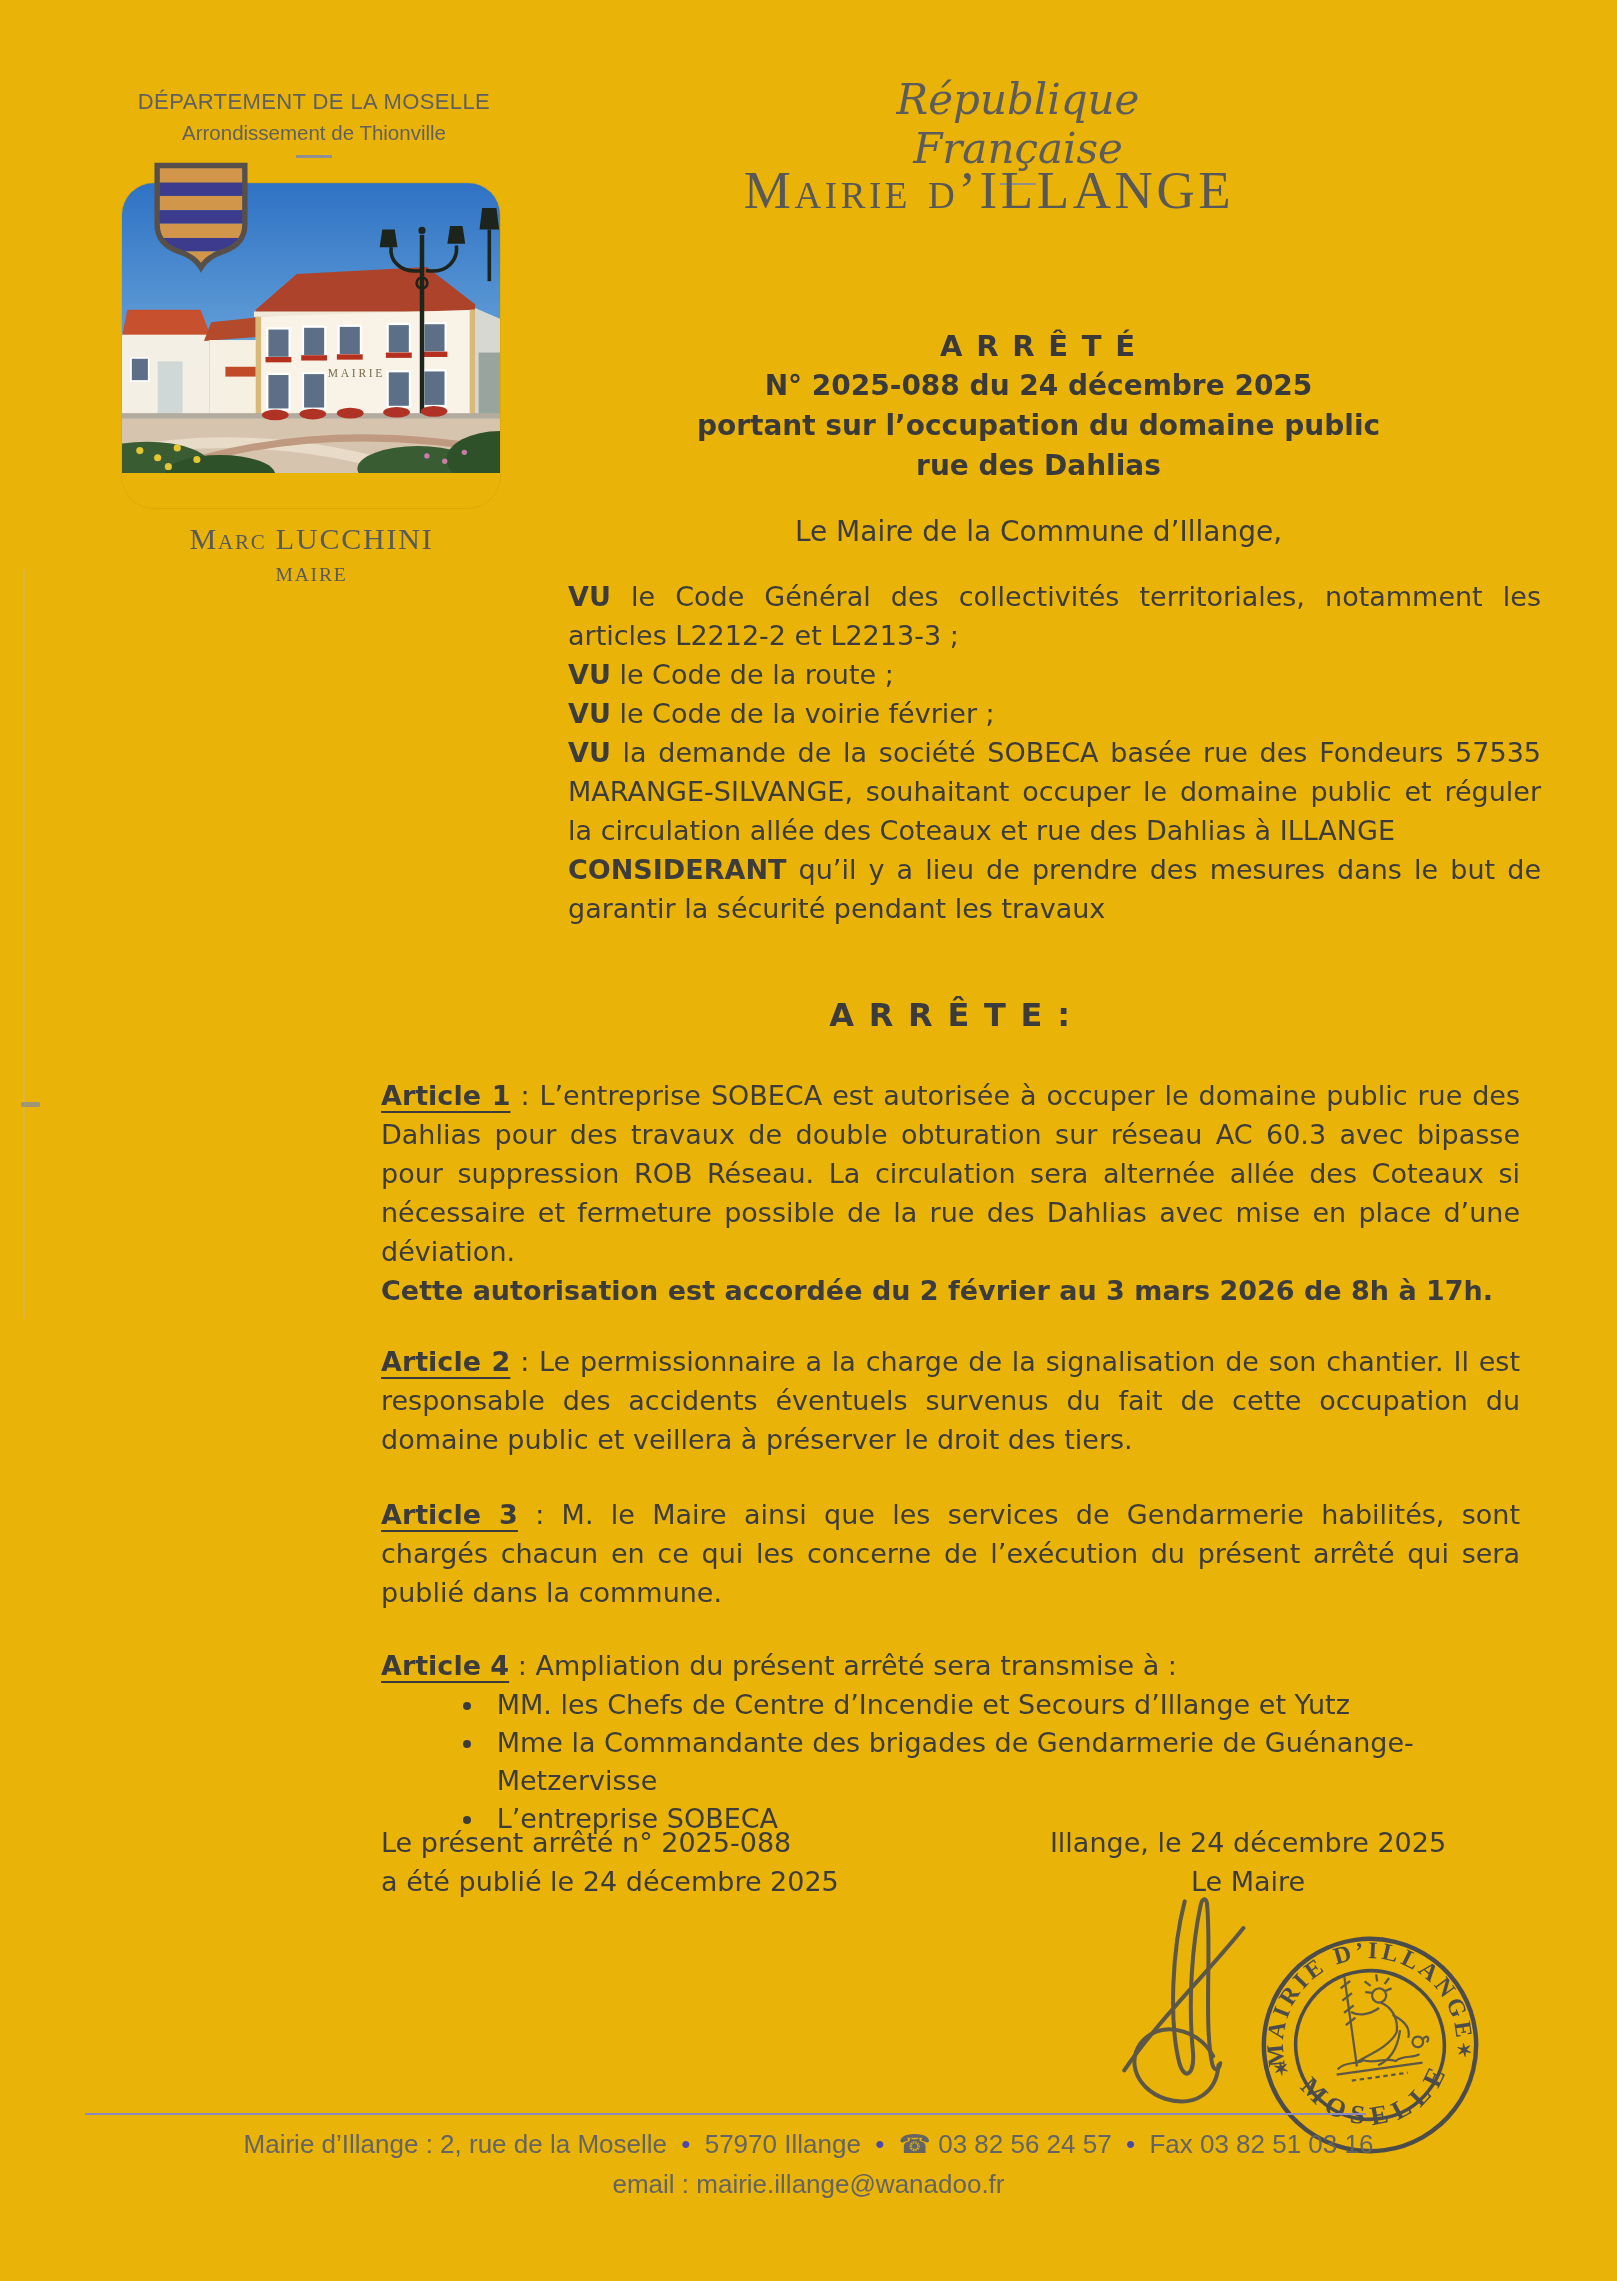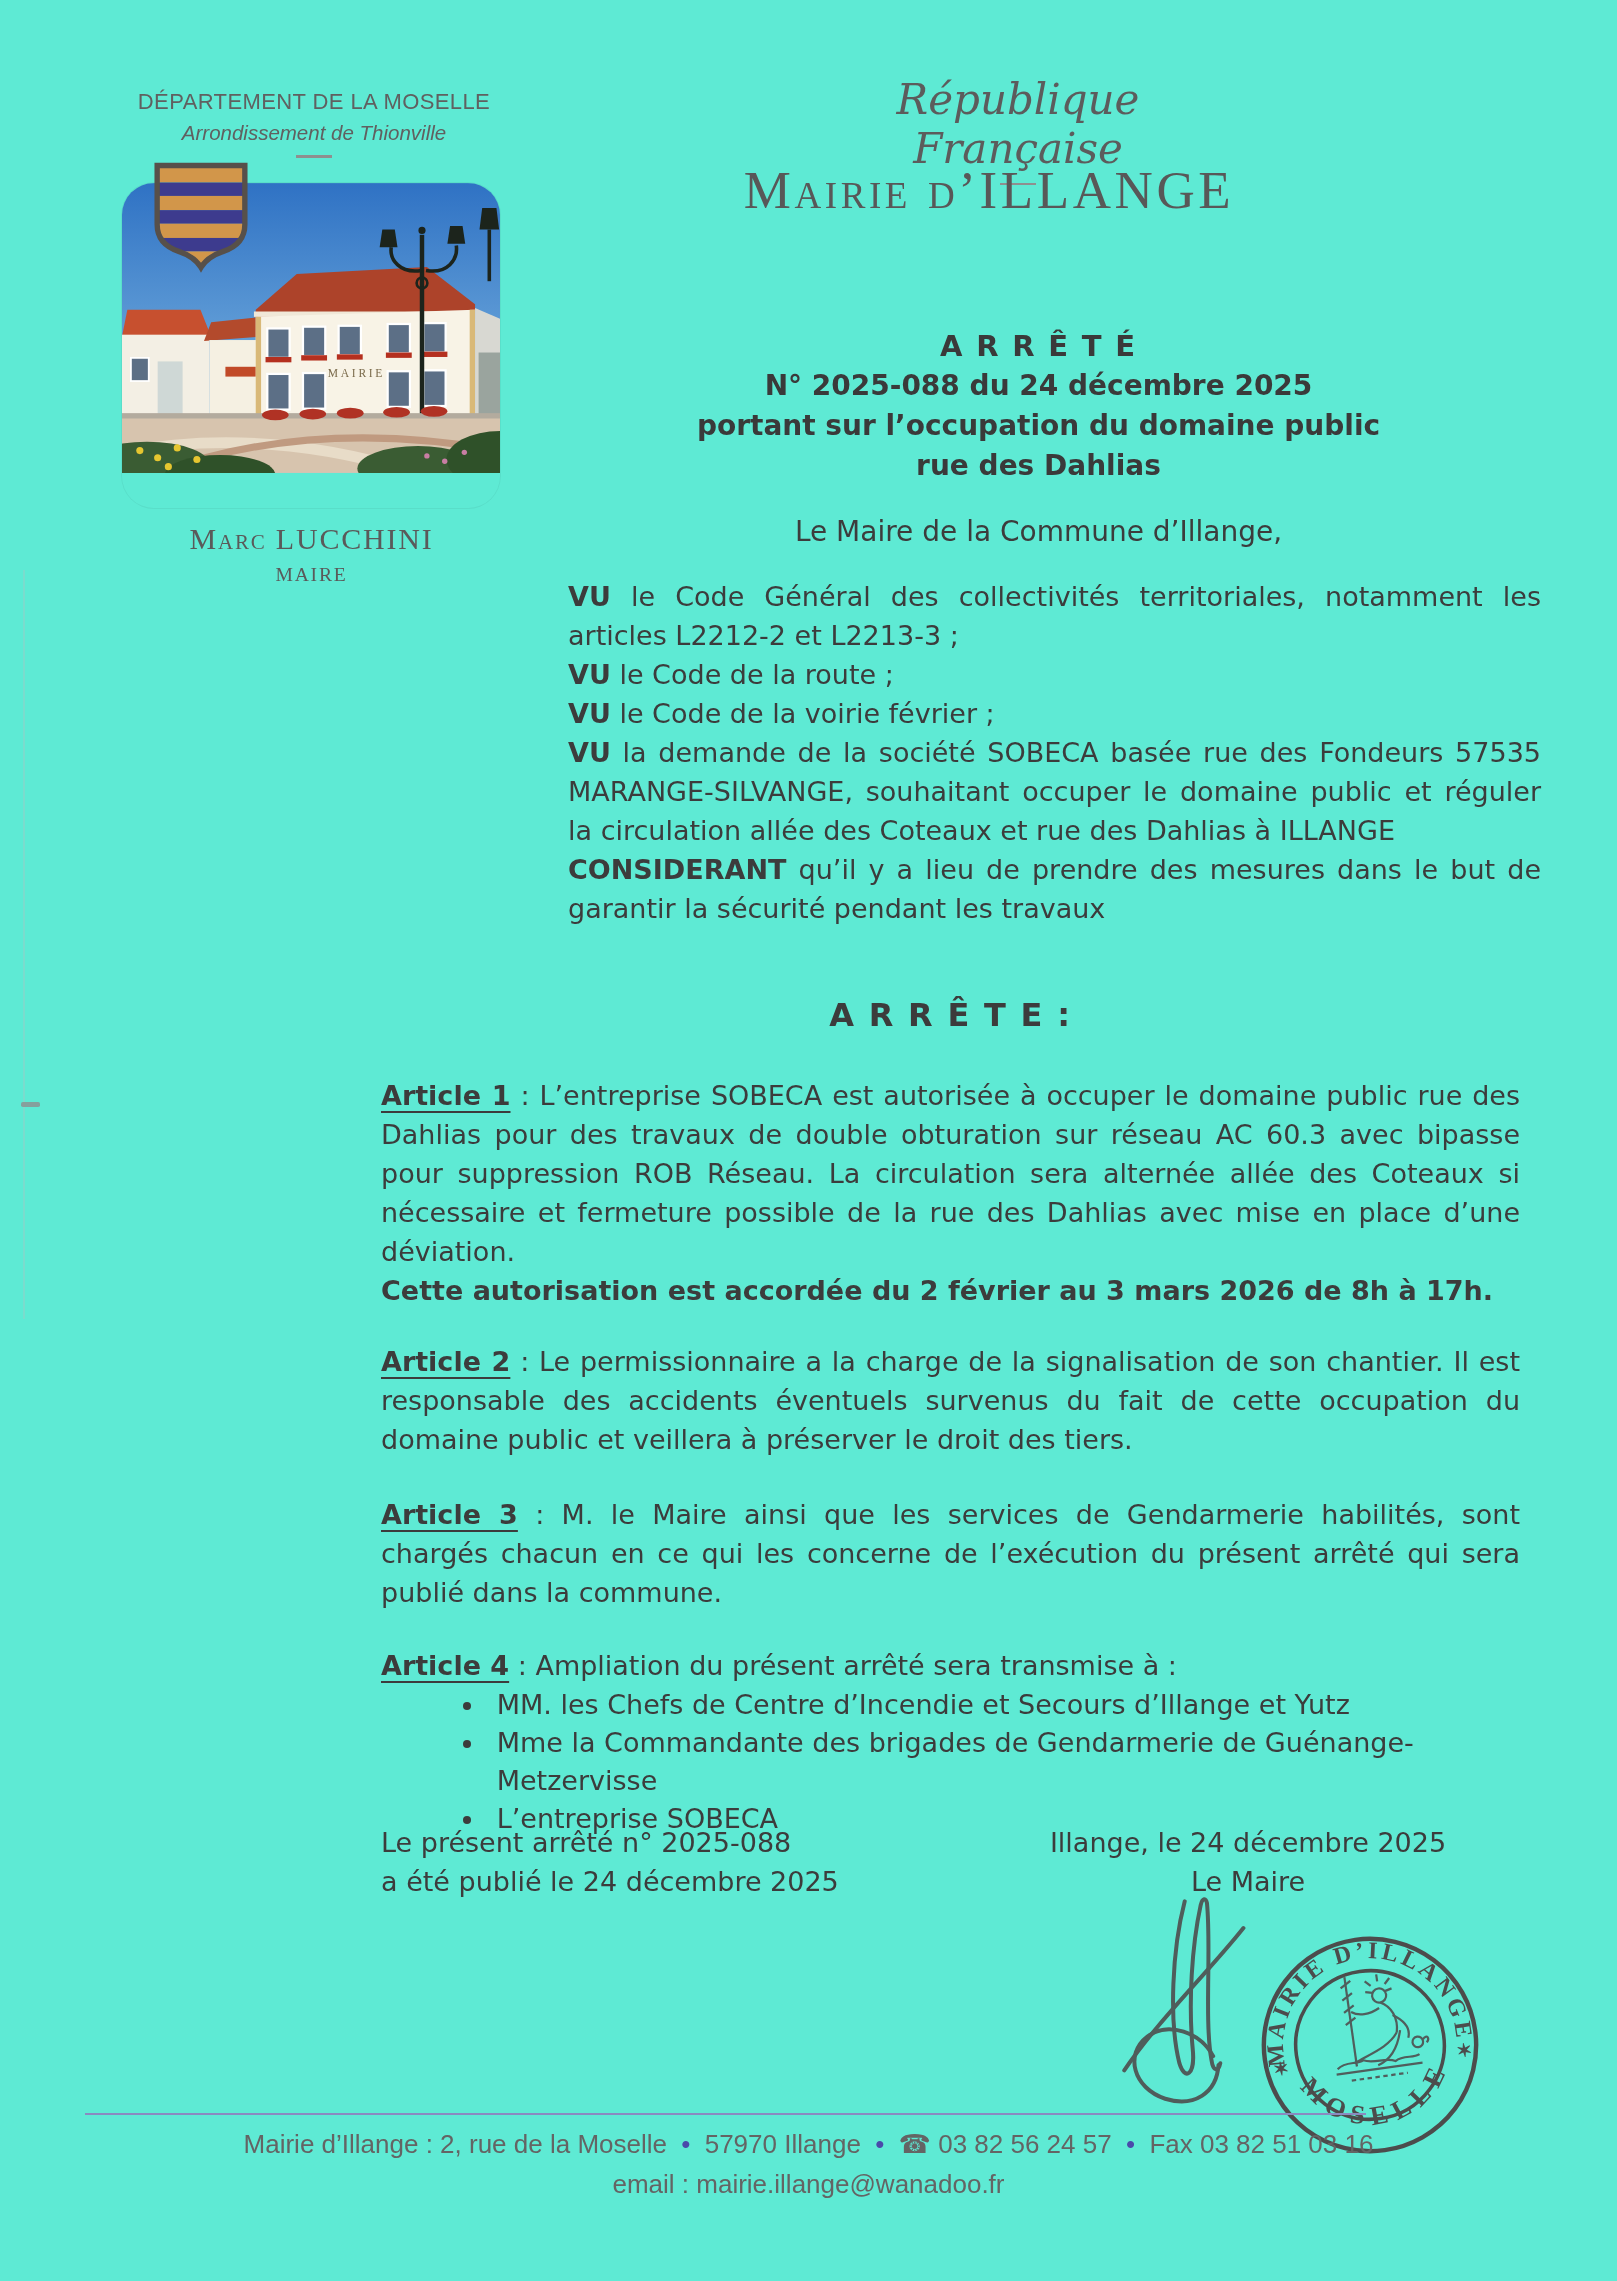--- a/index.html
+++ b/index.html
@@ -1,29 +1,29 @@
 <!DOCTYPE html>
 <html style="font-size:14.3px"><head>
 <meta charset="utf-8">
 <style>
   html,body { margin:0; padding:0; background:#e9e9e9; }
   .page {
     position:relative; width:1617px; height:2281px; margin:0 auto;
-    background:#5eead4; overflow:hidden;
+    background:#eab308; overflow:hidden;
     font-family:"DejaVu Sans", sans-serif; color:#3c3c3c;
   }
   
   .artifact-line { position:absolute; left:23px; top:570px; width:1.8px; height:749px; background:#bdbdbd; opacity:.3; }
   .artifact-dash { position:absolute; left:21.4px; top:1102px; width:18.7px; height:4.5px; background:#8f8f8f; border-radius:1.8px; opacity:.8; }
 
   
   .dept { position:absolute; left:118px; top:89px; width:392px; text-align:center;
           font-family:"Liberation Sans", sans-serif; color:#606060; }
   .dept-l1 { font-size:22px; letter-spacing:0.4px; }
-  .dept-l2 { font-size:20.5px; margin-top:6.2px;font-style:italic; }
+  .dept-l2 { font-size:20.5px; margin-top:6.2px; }
   .hr-dash { width:36px; height:2.7px; background:#8f8f8f; margin:9.8px auto 0; }
 
   
   .rep { position:absolute; left:822px; top:75px; width:392px; text-align:center; color:#5c5c5c; }
   .rep-text { font-family:"DejaVu Serif", serif; font-style:italic; font-size:42px; }
   .mairie-title { position:absolute; left:677px; top:160px; width:624px; text-align:center;
     font-family:"Liberation Serif", serif; font-variant:small-caps; font-weight:400;
     font-size:53px; letter-spacing:3.6px; color:#585858; }
 
   

